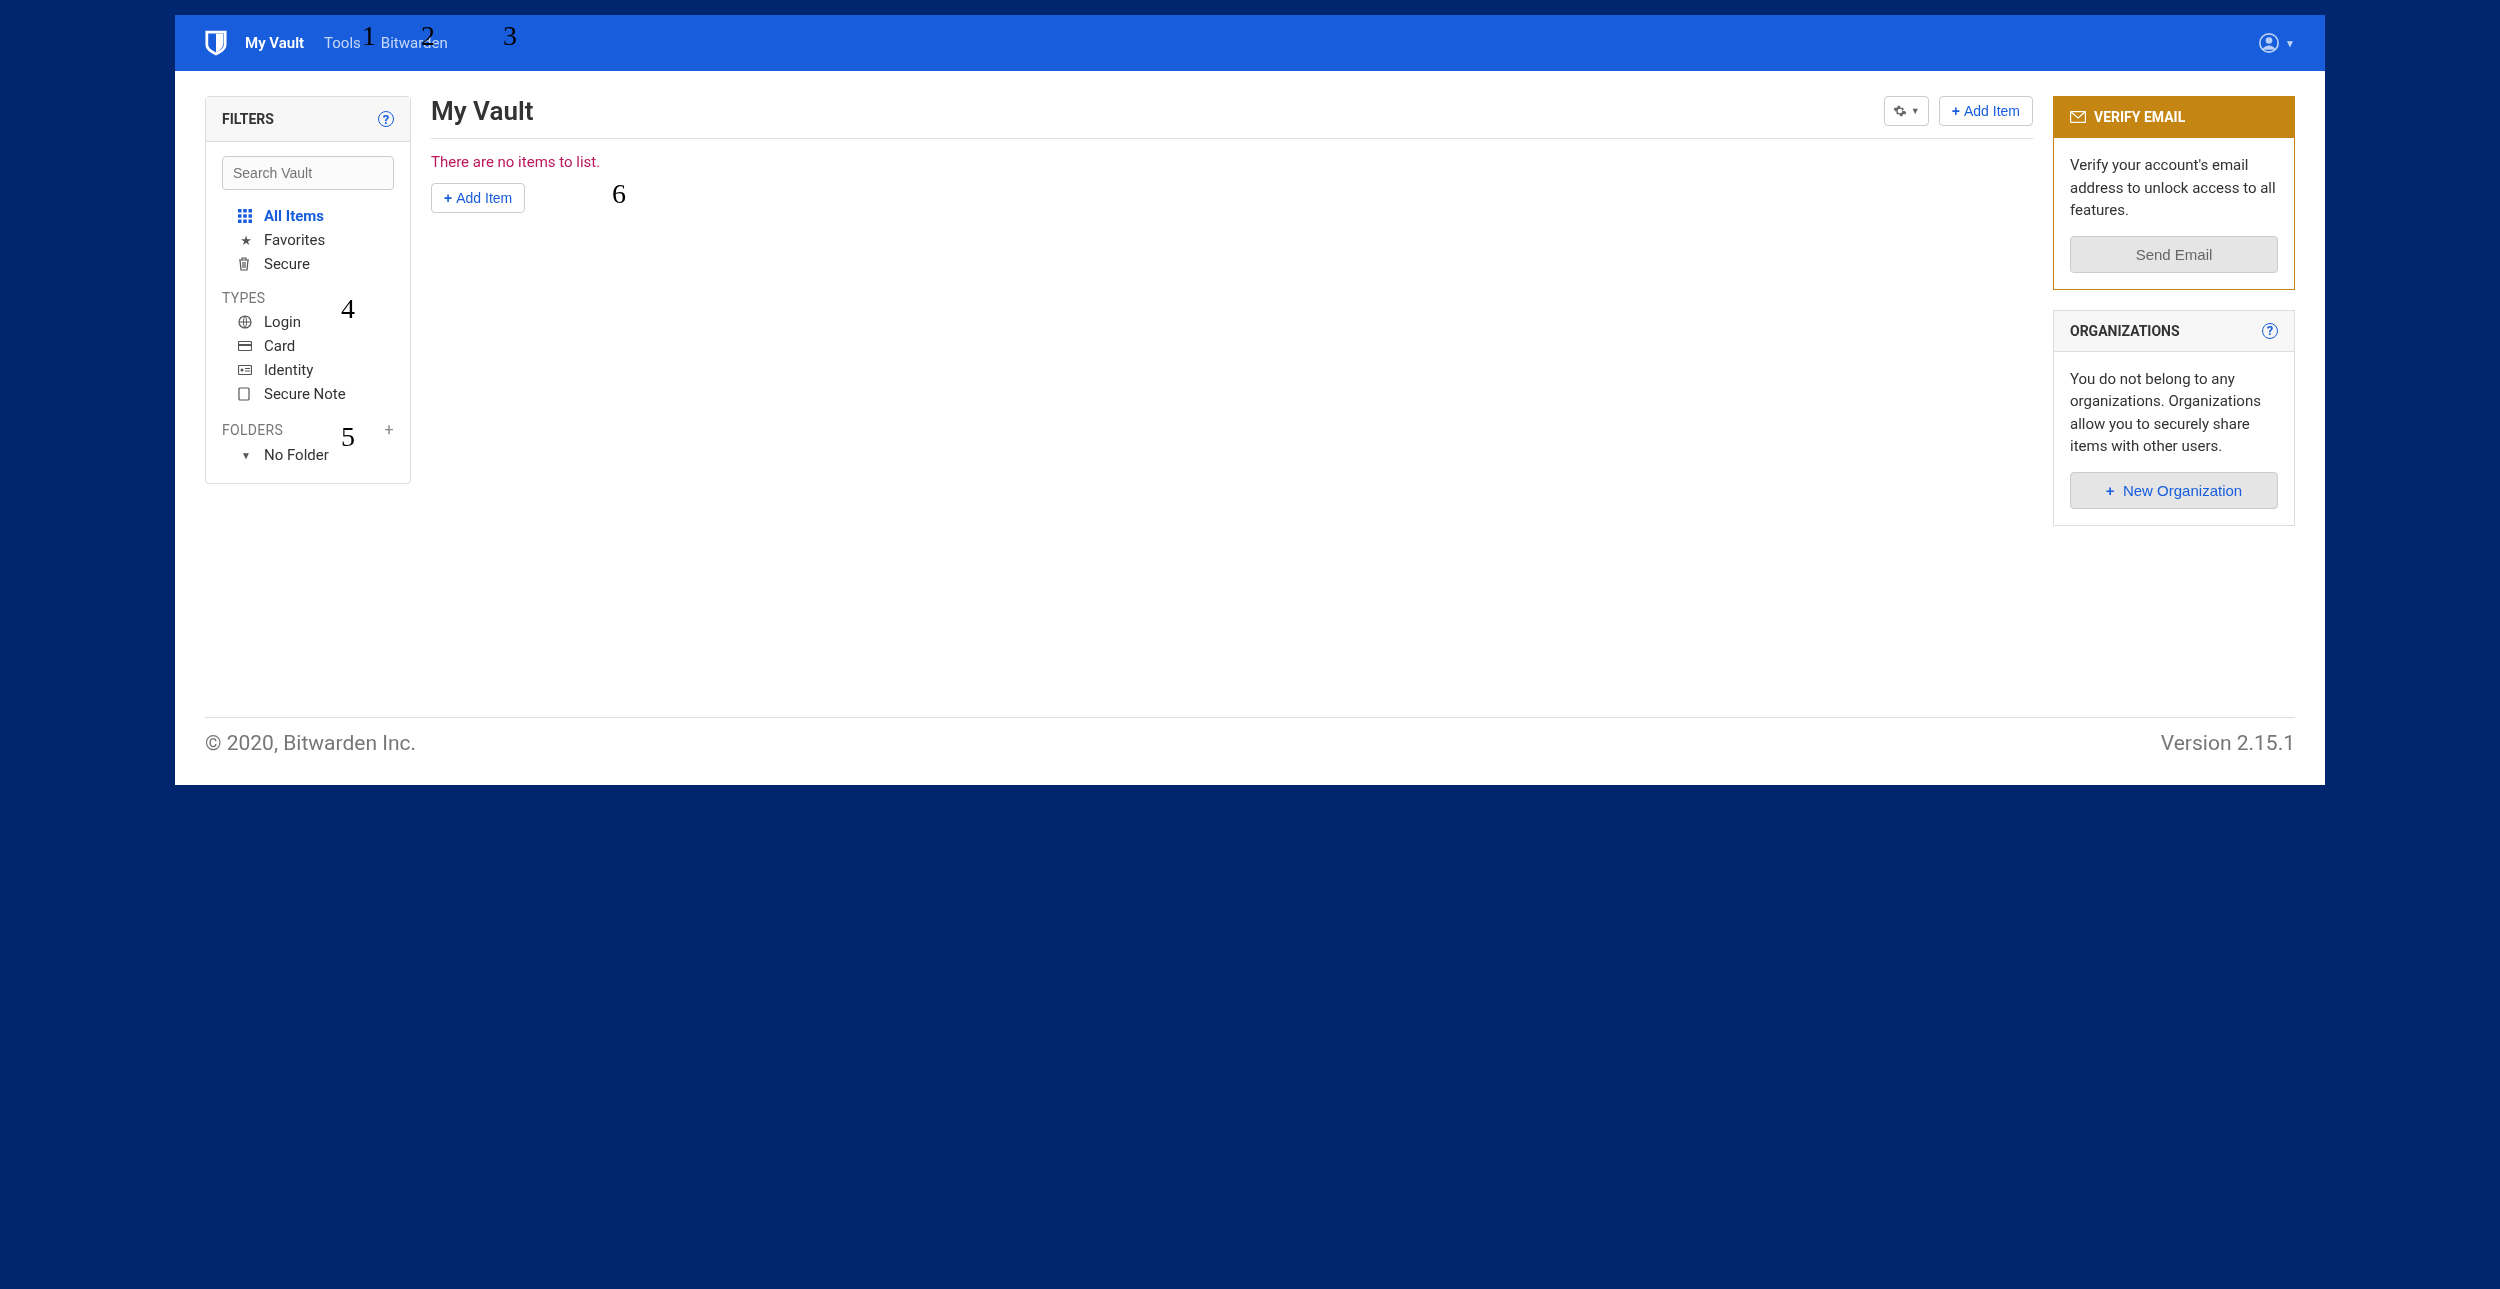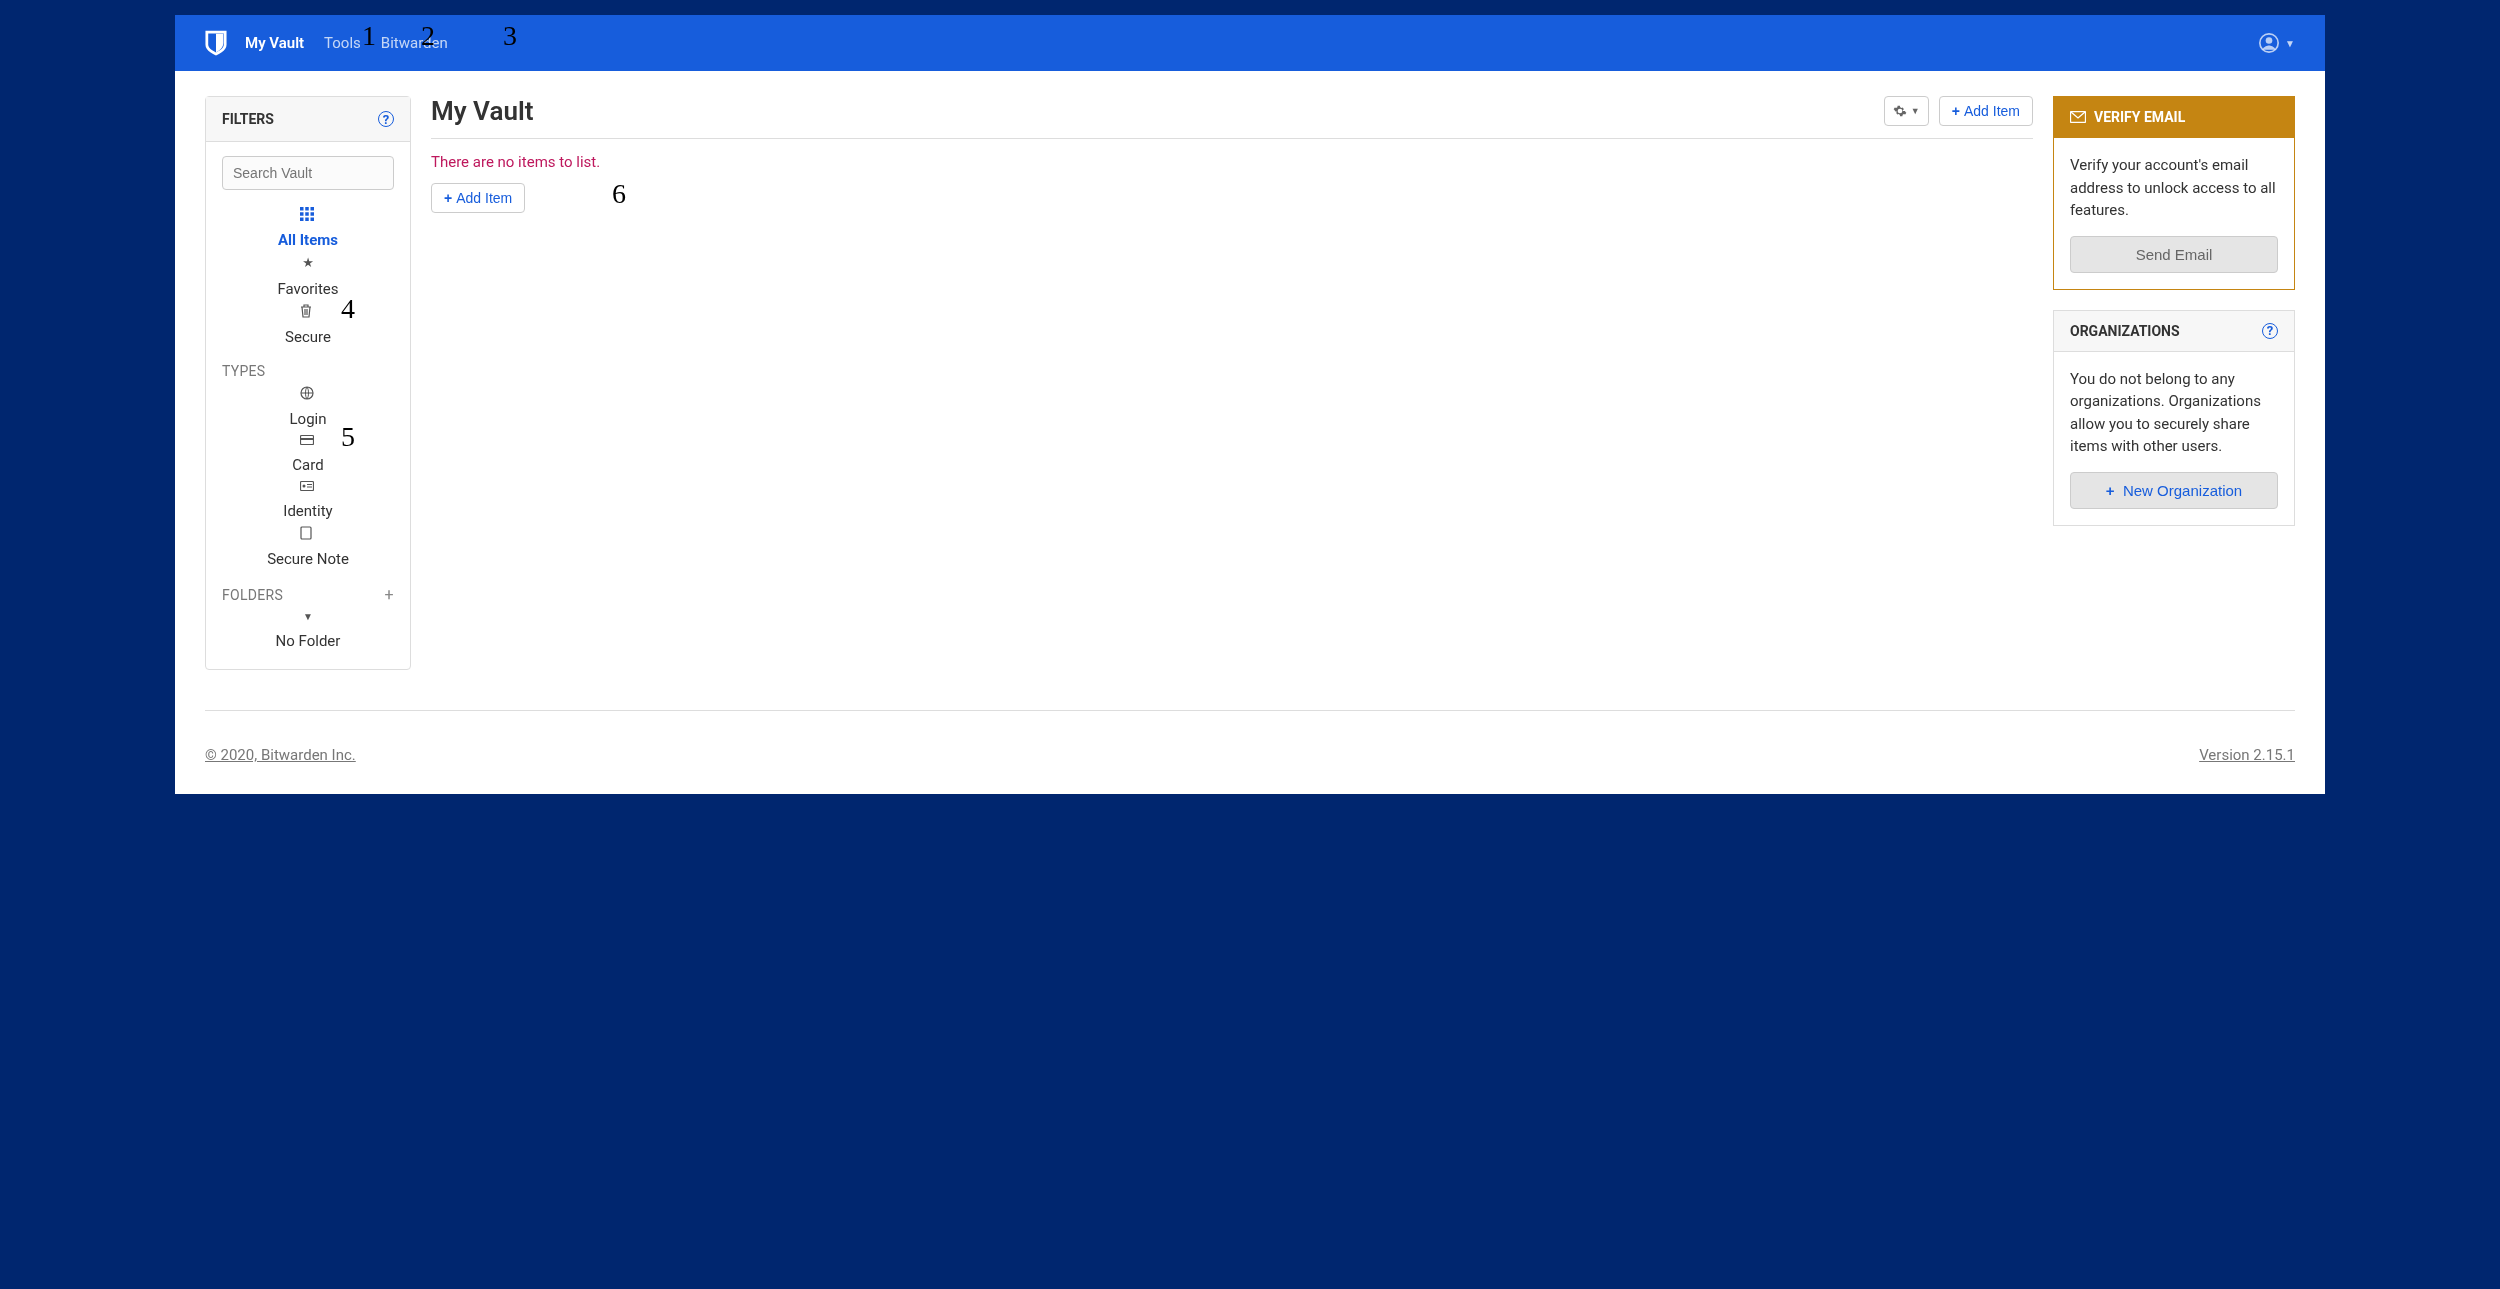--- a/index.html
+++ b/index.html
@@ -91,21 +91,20 @@
 }
 .filter-list { margin-top: 14px; }
 .filter-item {
   display: flex;
   align-items: center;
   gap: 10px;
   padding: 3px 16px;
   cursor: pointer;
   color: #333;
   font-size: 15px;
-  flex-direction: column;
 }
 .filter-item.active { color: #175ddc; font-weight: 700; }
 .filter-item .ico { width: 16px; text-align: center; font-size: 13px; color: #555; }
 .filter-item.active .ico { color: #175ddc; }
 .section-label {
   color: #777;
   font-size: 14px;
   letter-spacing: 0.3px;
   margin-top: 14px;
   margin-bottom: 4px;
@@ -195,26 +194,25 @@
   width: 16px;
   height: 16px;
   display: inline-flex;
   align-items: center;
   justify-content: center;
   cursor: pointer;
 }
 .footer {
   margin: 40px 30px 30px 30px;
   border-top: 1px solid #ddd;
-  padding-top: 35px;
+  padding-top: 13px;
   display: flex;
   justify-content: space-between;
   color: #777;
-  font-size: 15px;
-  text-decoration: underline;
+  font-size: 21px;
 }
 svg { display: block; }
 </style>
 </head>
 <body>
 
 <div class="app-window" style="position:relative;">
 
   <span class="annot" style="top:5px; left:187px;">1</span>
   <span class="annot" style="top:5px; left:246px;">2</span>

